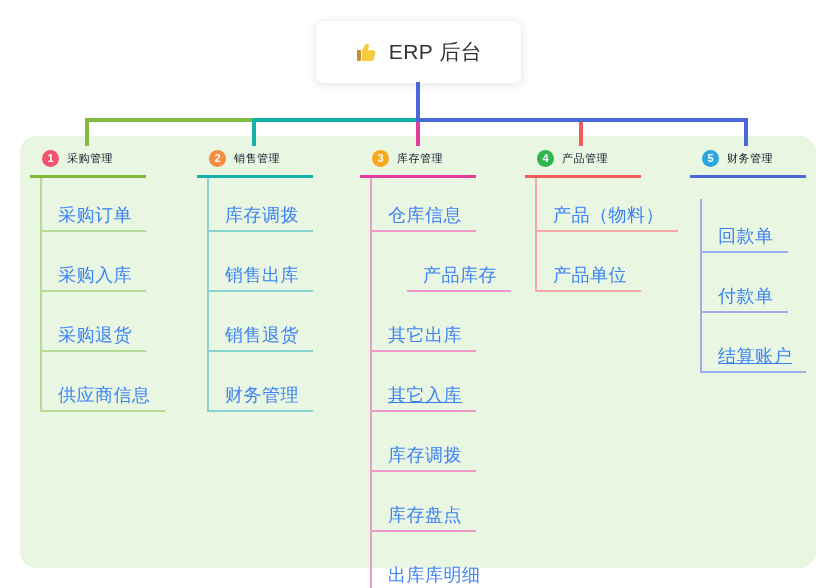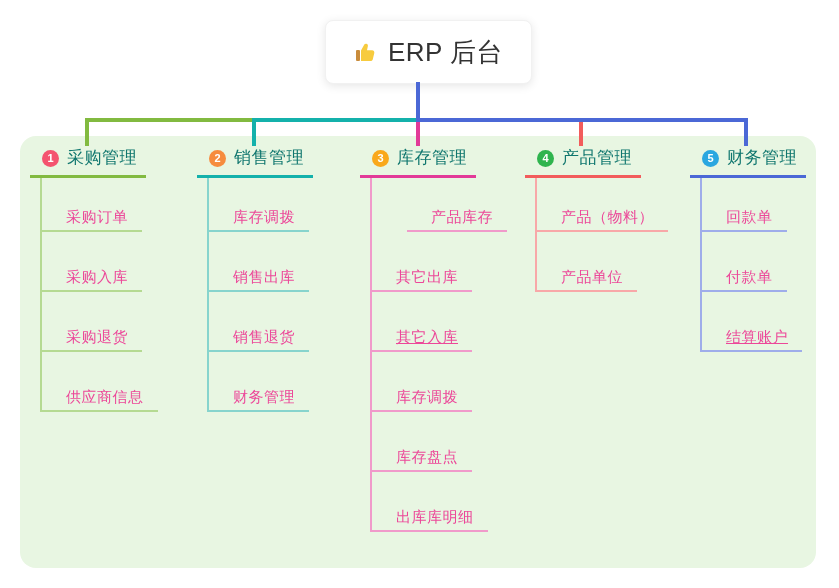--- a/index.html
+++ b/index.html
@@ -2,42 +2,42 @@
 <html><head>
 <meta charset="utf-8">
 <style>
   html,body { margin:0; padding:0; background:#ffffff; }
   body { width:839px; height:588px; font-family:"Liberation Sans","DejaVu Sans",sans-serif; }
   .canvas { position:relative; width:839px; height:588px; overflow:hidden; background:#fff; }
 
   .panel { position:absolute; left:20px; top:136px; width:796px; height:432px;
            border-radius:16px; }
 
-  .root-node { position:absolute; left:325px; top:20px; width:205px; height:62px;
+  .root-node { position:absolute; left:315px; top:20px; width:205px; height:62px;
                background:#ffffff; border:1px solid #f1f1f1; border-radius:8px;
                box-shadow:0 2px 10px rgba(0,0,0,0.10);
                display:flex; align-items:center; justify-content:center; gap:10px;
-               font-size:26px; color:#333; letter-spacing:0.5px; cursor:default; }
+               font-size:21px; color:#333; letter-spacing:0.5px; cursor:default; }
   .root-node svg { display:block; }
 
   .line { position:absolute; }
 
   .branch { position:absolute; top:147px; }
   .branch-header { display:flex; align-items:center; gap:8px;
                    padding:0 0 6px 12px; border-bottom:3px solid;
                    width:116px; box-sizing:border-box; }
   .badge { width:17px; height:17px; min-width:17px; border-radius:50%;
            color:#fff; font-size:11px; font-weight:bold;
            display:flex; align-items:center; justify-content:center; line-height:1; }
-  .branch-label { font-size:17px; line-height:22px; color:#0f766e;
+  .branch-label { font-size:11px; line-height:22px; color:#0f172a;
                   white-space:nowrap; letter-spacing:0.5px; }
   .branch-items { margin-left:10px; border-left:2px solid; }
   .item { height:55px; display:flex; align-items:flex-end;
           border-bottom:2px solid; width:max-content;
-          padding:0 14px 3px 24px; font-size:15px; color:#ec4899;
+          padding:0 14px 3px 16px; font-size:18px; color:#3b82f6;
           white-space:nowrap; letter-spacing:0.5px; }
   .item:first-child { height:49px; }
 </style>
 </head>
 <body>
 
 <div class="canvas">
 
   <div class="panel" style="background: rgb(232, 246, 226);"></div>
 
@@ -86,20 +86,21 @@
           <div class="item" style="border-color: rgb(135, 212, 205);">销售退货</div>
           <div class="item" style="border-color: rgb(135, 212, 205);">财务管理</div>
         </div>
       </div>
       <div class="branch" style="left: 360px;">
         <div class="branch-header" style="border-color: rgb(226, 58, 152);">
           <span class="badge" style="background: rgb(249, 168, 27);">3</span>
           <span class="branch-label">库存管理</span>
         </div>
         <div class="branch-items" style="border-color: rgb(240, 154, 202);">
+          <div class="item" style="border-color: rgb(240, 154, 202);">仓库信息</div>
           <div class="item" style="border-color: rgb(240, 154, 202); margin-left: 35px;">产品库存</div>
           <div class="item" style="border-color: rgb(240, 154, 202);">其它出库</div>
           <div class="item" style="border-color: rgb(240, 154, 202); text-decoration: underline;">其它入库</div>
           <div class="item" style="border-color: rgb(240, 154, 202);">库存调拨</div>
           <div class="item" style="border-color: rgb(240, 154, 202);">库存盘点</div>
           <div class="item" style="border-color: rgb(240, 154, 202);">出库库明细</div>
         </div>
       </div>
       <div class="branch" style="left: 525px;">
         <div class="branch-header" style="border-color: rgb(242, 92, 92);">
@@ -109,20 +110,20 @@
         <div class="branch-items" style="border-color: rgb(248, 168, 168);">
           <div class="item" style="border-color: rgb(248, 168, 168);">产品（物料）</div>
           <div class="item" style="border-color: rgb(248, 168, 168);">产品单位</div>
         </div>
       </div>
       <div class="branch" style="left: 690px;">
         <div class="branch-header" style="border-color: rgb(75, 104, 214);">
           <span class="badge" style="background: rgb(42, 167, 224);">5</span>
           <span class="branch-label">财务管理</span>
         </div>
-        <div class="branch-items" style="border-color: rgb(159, 173, 234);">
+        <div class="branch-items" style="border-color: rgb(159, 173, 234); margin-top: 21px;">
           <div class="item" style="border-color: rgb(159, 173, 234);">回款单</div>
           <div class="item" style="border-color: rgb(159, 173, 234);">付款单</div>
           <div class="item" style="border-color: rgb(159, 173, 234); text-decoration: underline;">结算账户</div>
         </div>
       </div>
     </div>
 </div>
 
 </body></html>

